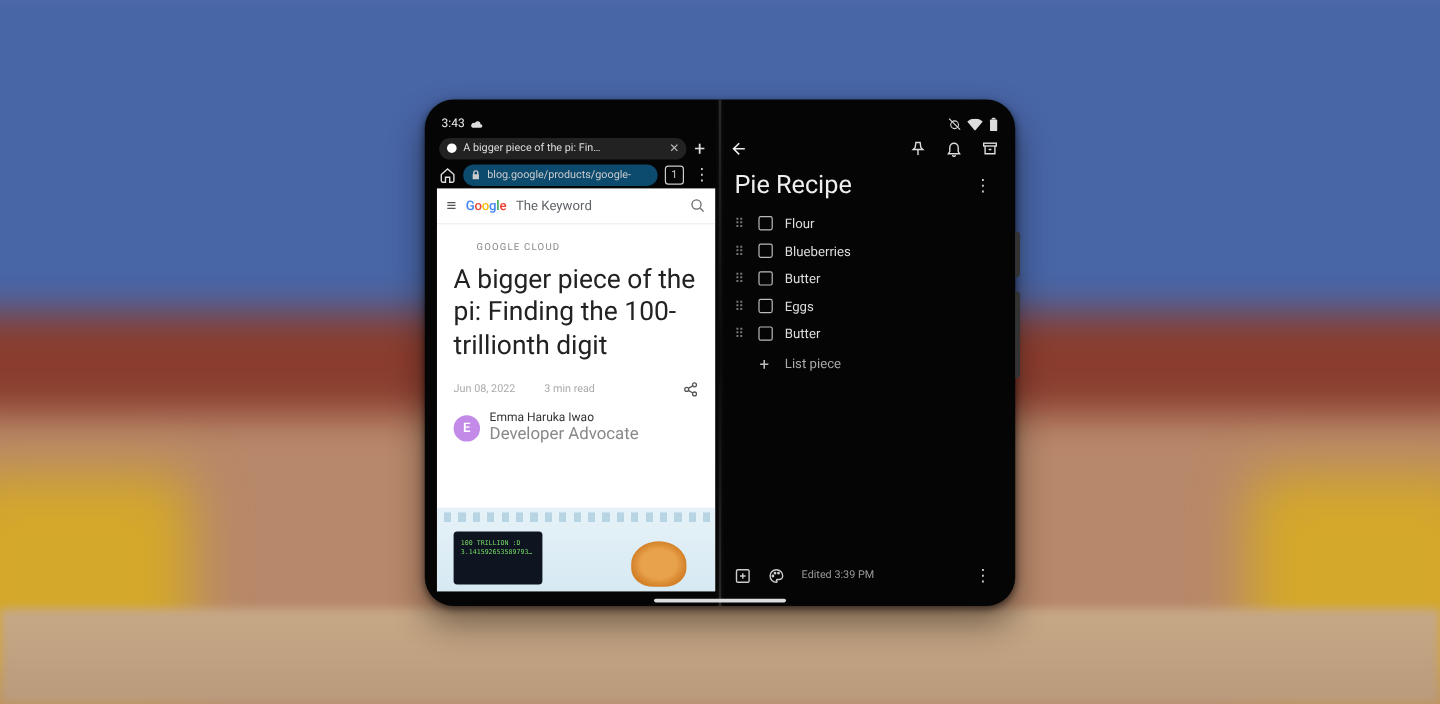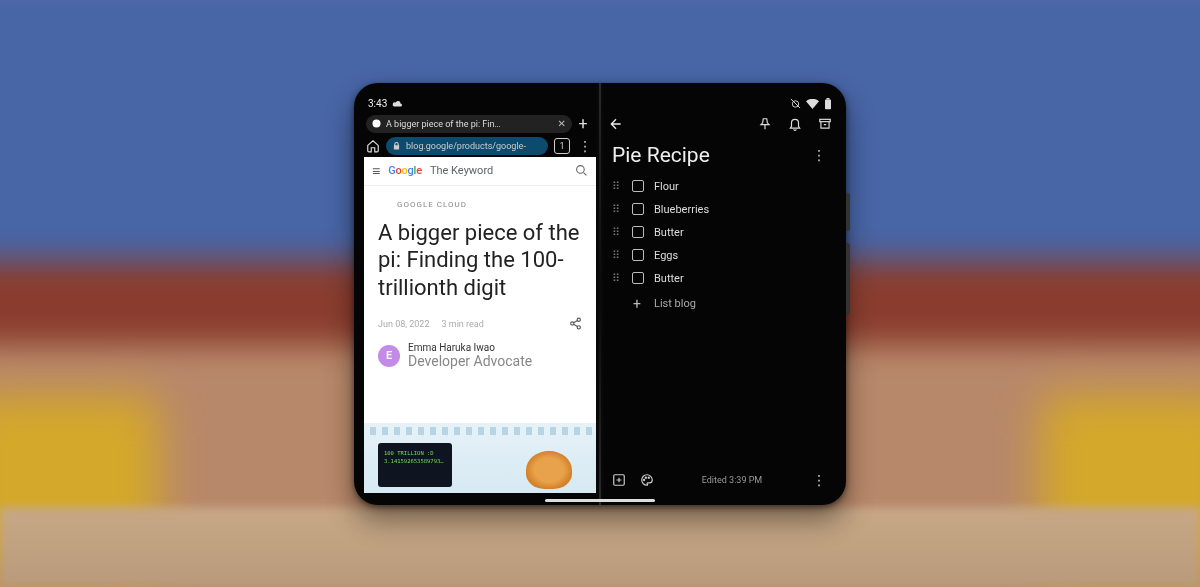--- a/index.html
+++ b/index.html
@@ -166,21 +166,21 @@
   .article h1 {
     font-size:22px;
     font-weight:400;
     line-height:1.25;
     color:#222;
   }
   .metarow {
     display:flex; align-items:center;
     padding: 8px 14px;
     font-size:9px; color:#aaa;
-    gap:12px;
+    gap:24px;
   }
   .metarow .share { margin-left:auto; color:#555; font-size:14px; }
   .authrow {
     display:flex; align-items:center; gap:8px;
     padding: 4px 14px 10px;
   }
   .avatar {
     width:22px;height:22px;border-radius:50%;
     background:#c38ae8;
     display:flex;align-items:center;justify-content:center;
@@ -251,21 +251,21 @@
   }
   .add .pl {
     width:14px;text-align:center;font-size:14px;color:#bbb;margin-left:18px;
   }
   .nfoot {
     margin-top:auto;
     display:flex; align-items:center; gap:14px;
     padding:6px 8px;
     font-size:9px; color:#bbb;
   }
-  .nfoot .ed { flex:1; text-align:center; color:#999; }
+  .nfoot .ed { flex:1; color:#999; }
   .navbar {
     position:absolute;
     bottom:3px; left:50%; transform:translateX(-50%);
     width:110px; height:3px;
     background:#ddd; border-radius:2px;
   }
 </style>
 </head>
 <body>
 
@@ -448,21 +448,21 @@
         <span class="chk"></span>
         <span>Eggs</span>
       </div>
       <div class="li">
         <span class="drag">⠿</span>
         <span class="chk"></span>
         <span>Butter</span>
       </div>
       <div class="add">
         <span class="pl">+</span>
-        <span>List blog</span>
+        <span>List piece</span>
       </div>
     </div>
 
     <div class="nfoot">
       <span class="ico">
         <svg width="14" height="14" viewBox="0 0 24 24" fill="none" stroke="#ccc" stroke-width="2">
             <rect x="3" y="3" width="18" height="18" rx="2"></rect>
             <path d="M12 8v8M8 12h8"></path>
           </svg>
       </span>

